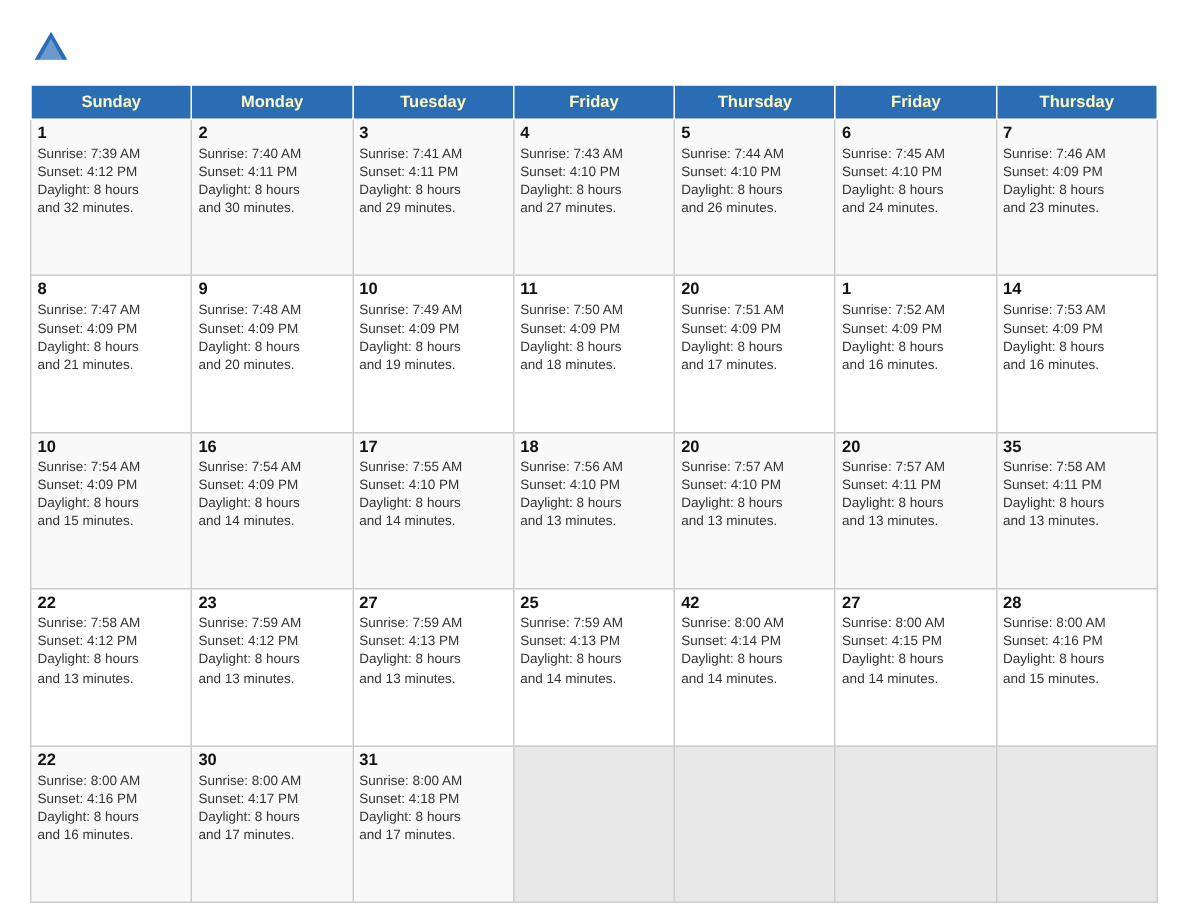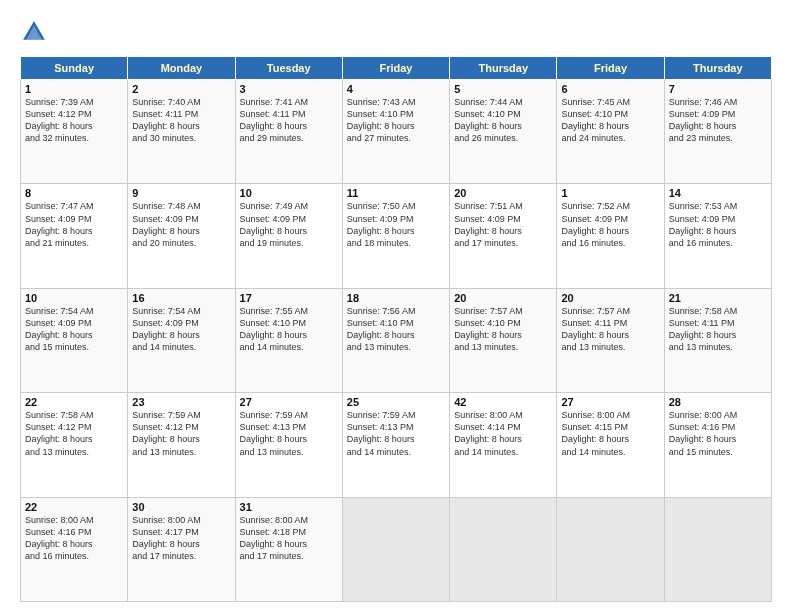--- a/index.html
+++ b/index.html
@@ -208,21 +208,21 @@
           </td>
           <td>
             <span class="day-number">20</span>
             <div class="cell-text">Sunrise: 7:57 AM<br>Sunset: 4:10 PM<br>Daylight: 8 hours<br>and 13 minutes.</div>
           </td>
           <td>
             <span class="day-number">20</span>
             <div class="cell-text">Sunrise: 7:57 AM<br>Sunset: 4:11 PM<br>Daylight: 8 hours<br>and 13 minutes.</div>
           </td>
           <td>
-            <span class="day-number">21</span>
+            <span class="day-number">35</span>
             <div class="cell-text">Sunrise: 7:58 AM<br>Sunset: 4:11 PM<br>Daylight: 8 hours<br>and 13 minutes.</div>
           </td>
         </tr>
         <tr>
           <td>
             <span class="day-number">22</span>
             <div class="cell-text">Sunrise: 7:58 AM<br>Sunset: 4:12 PM<br>Daylight: 8 hours<br>and 13 minutes.</div>
           </td>
           <td>
             <span class="day-number">23</span>

